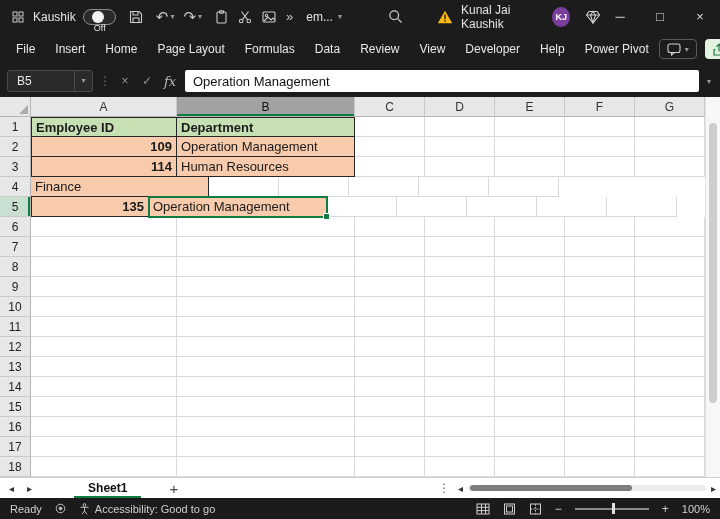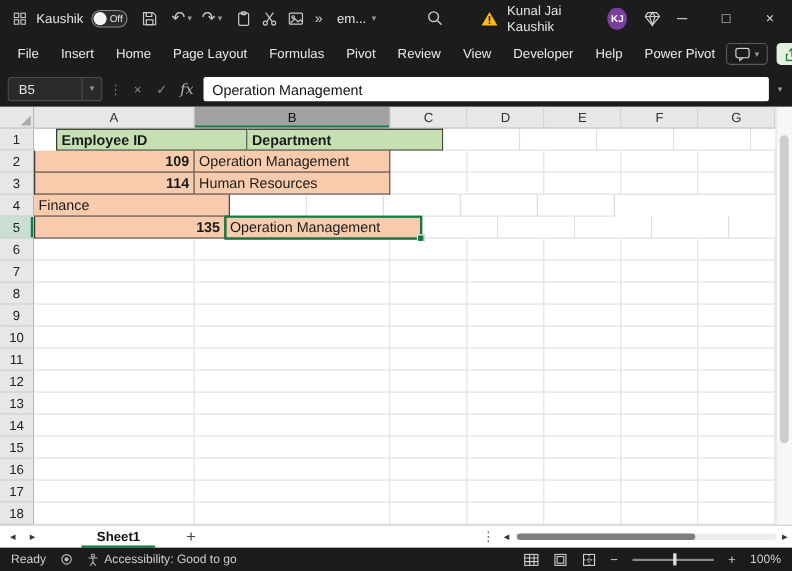--- a/index.html
+++ b/index.html
@@ -8,21 +8,21 @@
   .app { width:720px; height:519px; display:flex; flex-direction:column; }
 
   
   .titlebar { height:33px; background:#1c1c1c; display:flex; align-items:center;
               color:#e4e4e4; font-size:12px; flex:none; }
   .tb-icon { display:flex; align-items:center; justify-content:center; color:#c9c9c9; }
   .glyph { color:#c9c9c9; font-size:15px; line-height:1; }
   .caret { color:#9a9a9a; font-size:8px; margin-left:2px; }
   .toggle { width:37px; height:16px; border:1px solid #8a8a8a; border-radius:9px;
             background:#2a2a2a; display:flex; align-items:center; padding:1px 3px 1px 1px;
-            margin-left:7px; cursor:pointer; }
+            margin-left:7px; cursor:pointer;flex-direction:column; }
   .toggle .knob { width:12px; height:12px; border-radius:50%; background:#f2f2f2; flex:none; }
   .toggle .tlabel { font-size:9px; color:#e4e4e4; margin-left:3px; }
   .avatar { width:20px; height:20px; border-radius:50%; background:#7a3e9d; color:#fff;
             font-size:9px; font-weight:bold; display:flex; align-items:center; justify-content:center; }
   .winbtn { width:40px; height:33px; display:flex; align-items:center; justify-content:center;
             color:#dcdcdc; font-size:13px; }
 
   
   .menubar { height:32px; background:#1c1c1c; display:flex; align-items:center;
              color:#e8e8e8; font-size:12px; flex:none; }
@@ -211,21 +211,21 @@
     </span>
   </div>
 
   <div class="menubar">
     <div class="menu-items">
         <div class="menu-item">File</div>
         <div class="menu-item">Insert</div>
         <div class="menu-item">Home</div>
         <div class="menu-item">Page Layout</div>
         <div class="menu-item">Formulas</div>
-        <div class="menu-item">Pivot</div>
+        <div class="menu-item">Data</div>
         <div class="menu-item">Review</div>
         <div class="menu-item">View</div>
         <div class="menu-item">Developer</div>
         <div class="menu-item">Help</div>
         <div class="menu-item">Power Pivot</div>
       </div>
     <div class="menu-right">
       <span class="pill-btn outline">
         <svg width="14" height="13" viewBox="0 0 14 13">
             <g stroke="#cfcfcf" stroke-width="1.1" fill="none">
@@ -266,21 +266,21 @@
         <div class="col-header sel-col" style="width: 178px;">B</div>
         <div class="col-header" style="width: 70px;">C</div>
         <div class="col-header" style="width: 70px;">D</div>
         <div class="col-header" style="width: 70px;">E</div>
         <div class="col-header" style="width: 70px;">F</div>
         <div class="col-header" style="width: 70px;">G</div>
       </div>
     <div>
         <div class="grid-row">
           <div class="row-header">1</div>
-          <div class="cell th bl bt" style="width: 174px; margin-left: 20px;">Employee ID</div>
+          <div class="cell th bl bt" style="width: 146px;">Employee ID</div>
           <div class="cell th bt" style="width: 178px;">Department</div>
           <div class="cell" style="width: 70px;"></div>
           <div class="cell" style="width: 70px;"></div>
           <div class="cell" style="width: 70px;"></div>
           <div class="cell" style="width: 70px;"></div>
           <div class="cell" style="width: 70px;"></div>
         </div>
         <div class="grid-row">
           <div class="row-header">2</div>
           <div class="cell td num bl" style="width: 146px;">109</div>
@@ -305,21 +305,21 @@
           <div class="row-header">4</div>
           <div class="cell td" style="width: 178px;">Finance</div>
           <div class="cell" style="width: 70px;"></div>
           <div class="cell" style="width: 70px;"></div>
           <div class="cell" style="width: 70px;"></div>
           <div class="cell" style="width: 70px;"></div>
           <div class="cell" style="width: 70px;"></div>
         </div>
         <div class="grid-row">
           <div class="row-header sel-row">5</div>
-          <div class="cell td num bl" style="width: 174px;">135</div>
+          <div class="cell td num bl" style="width: 118px;">135</div>
           <div class="cell td active-cell" style="width: 178px;">Operation Management</div>
           <div class="cell" style="width: 70px;"></div>
           <div class="cell" style="width: 70px;"></div>
           <div class="cell" style="width: 70px;"></div>
           <div class="cell" style="width: 70px;"></div>
           <div class="cell" style="width: 70px;"></div>
         </div>
         <div class="grid-row">
           <div class="row-header">6</div>
           <div class="cell" style="width: 146px;"></div>

